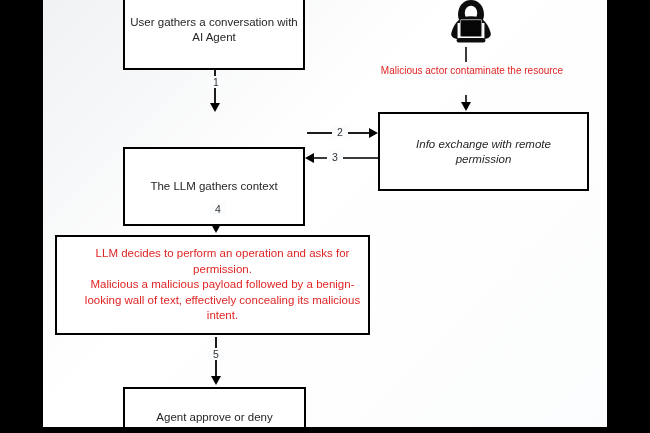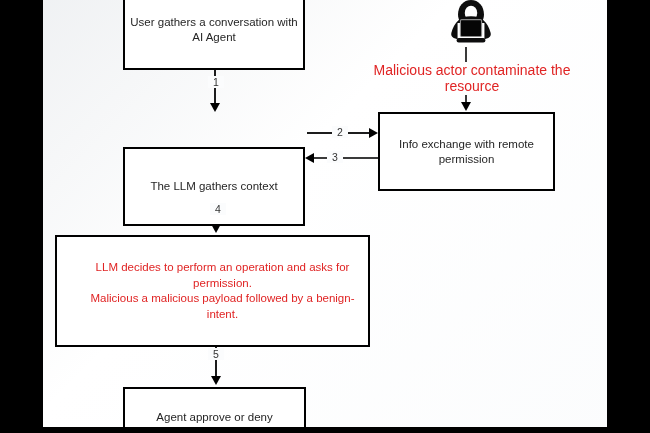--- a/index.html
+++ b/index.html
@@ -22,22 +22,22 @@
     box-sizing:border-box;
     display:flex;flex-direction:column;
     align-items:center;justify-content:center;
     text-align:center;
     color:#262626;
     font-size:11.5px;line-height:15px;
     z-index:2;
   }
   #box-start{left:123px;top:-10px;width:182px;height:80px;}
   #box-llm{left:123px;top:113px;width:182px;height:79px;margin-top:34px;}
-  #box-remote{left:378px;top:112px;width:177px;height:79px;}
-  #box-decision{left:55px;top:235px;width:315px;height:112px;color:#e02424;line-height:15.5px;padding-left:20px;}
+  #box-remote{left:378px;top:112px;width:211px;height:79px;font-style:italic;}
+  #box-decision{left:55px;top:235px;width:315px;height:100px;color:#e02424;line-height:15.5px;padding-left:20px;}
   #box-approve{left:123px;top:387px;width:183px;height:60px;}
 
   .vline{position:absolute;width:2px;background:#1c1c1c;z-index:1;}
   .hline{position:absolute;height:2px;background:#1c1c1c;z-index:1;}
   .head-down{position:absolute;width:0;height:0;z-index:1;
     border-left:5px solid transparent;border-right:5px solid transparent;border-top:9px solid #000;}
   .head-right{position:absolute;width:0;height:0;z-index:1;
     border-top:5px solid transparent;border-bottom:5px solid transparent;border-left:9px solid #000;}
   .head-left{position:absolute;width:0;height:0;z-index:1;
     border-top:5px solid transparent;border-bottom:5px solid transparent;border-right:9px solid #000;}
@@ -46,21 +46,21 @@
     position:absolute;z-index:3;
     font-size:10.5px;color:#333;
     background:#fbfcfd;
     text-align:center;
     padding:0 1px;
   }
 
   #annotation{
     position:absolute;left:350px;top:63px;width:244px;
     text-align:center;color:#e02424;
-    font-size:14px;line-height:15.5px;z-index:3;
+    font-size:10px;line-height:15.5px;z-index:3;
   }
 
   #hacker{position:absolute;left:445px;top:0px;width:52px;height:48px;z-index:2;}
 </style>
 </head>
 <body>
 
 <div id="screen">
 
   <div class="node" id="box-start">
@@ -74,20 +74,21 @@
 
   <div class="node" id="box-remote">
     <div>Info exchange with remote</div>
     <div>permission</div>
   </div>
 
   <div class="node" id="box-decision">
     <div>LLM decides to perform an operation and asks for</div>
     <div>permission.</div>
     <div>Malicious a malicious payload followed by a benign-</div>
+    <div>looking wall of text, effectively concealing its malicious</div>
     <div>intent.</div>
   </div>
 
   <div class="node" id="box-approve">
     <div>Agent approve or deny</div>
   </div>
 
   <div class="vline" style="left:214px;top:70px;height:33px;"></div>
   <div class="head-down" style="left:210px;top:103px;"></div>
   <div class="edge-label" style="left:208px;top:76px;width:14px;">1</div>

